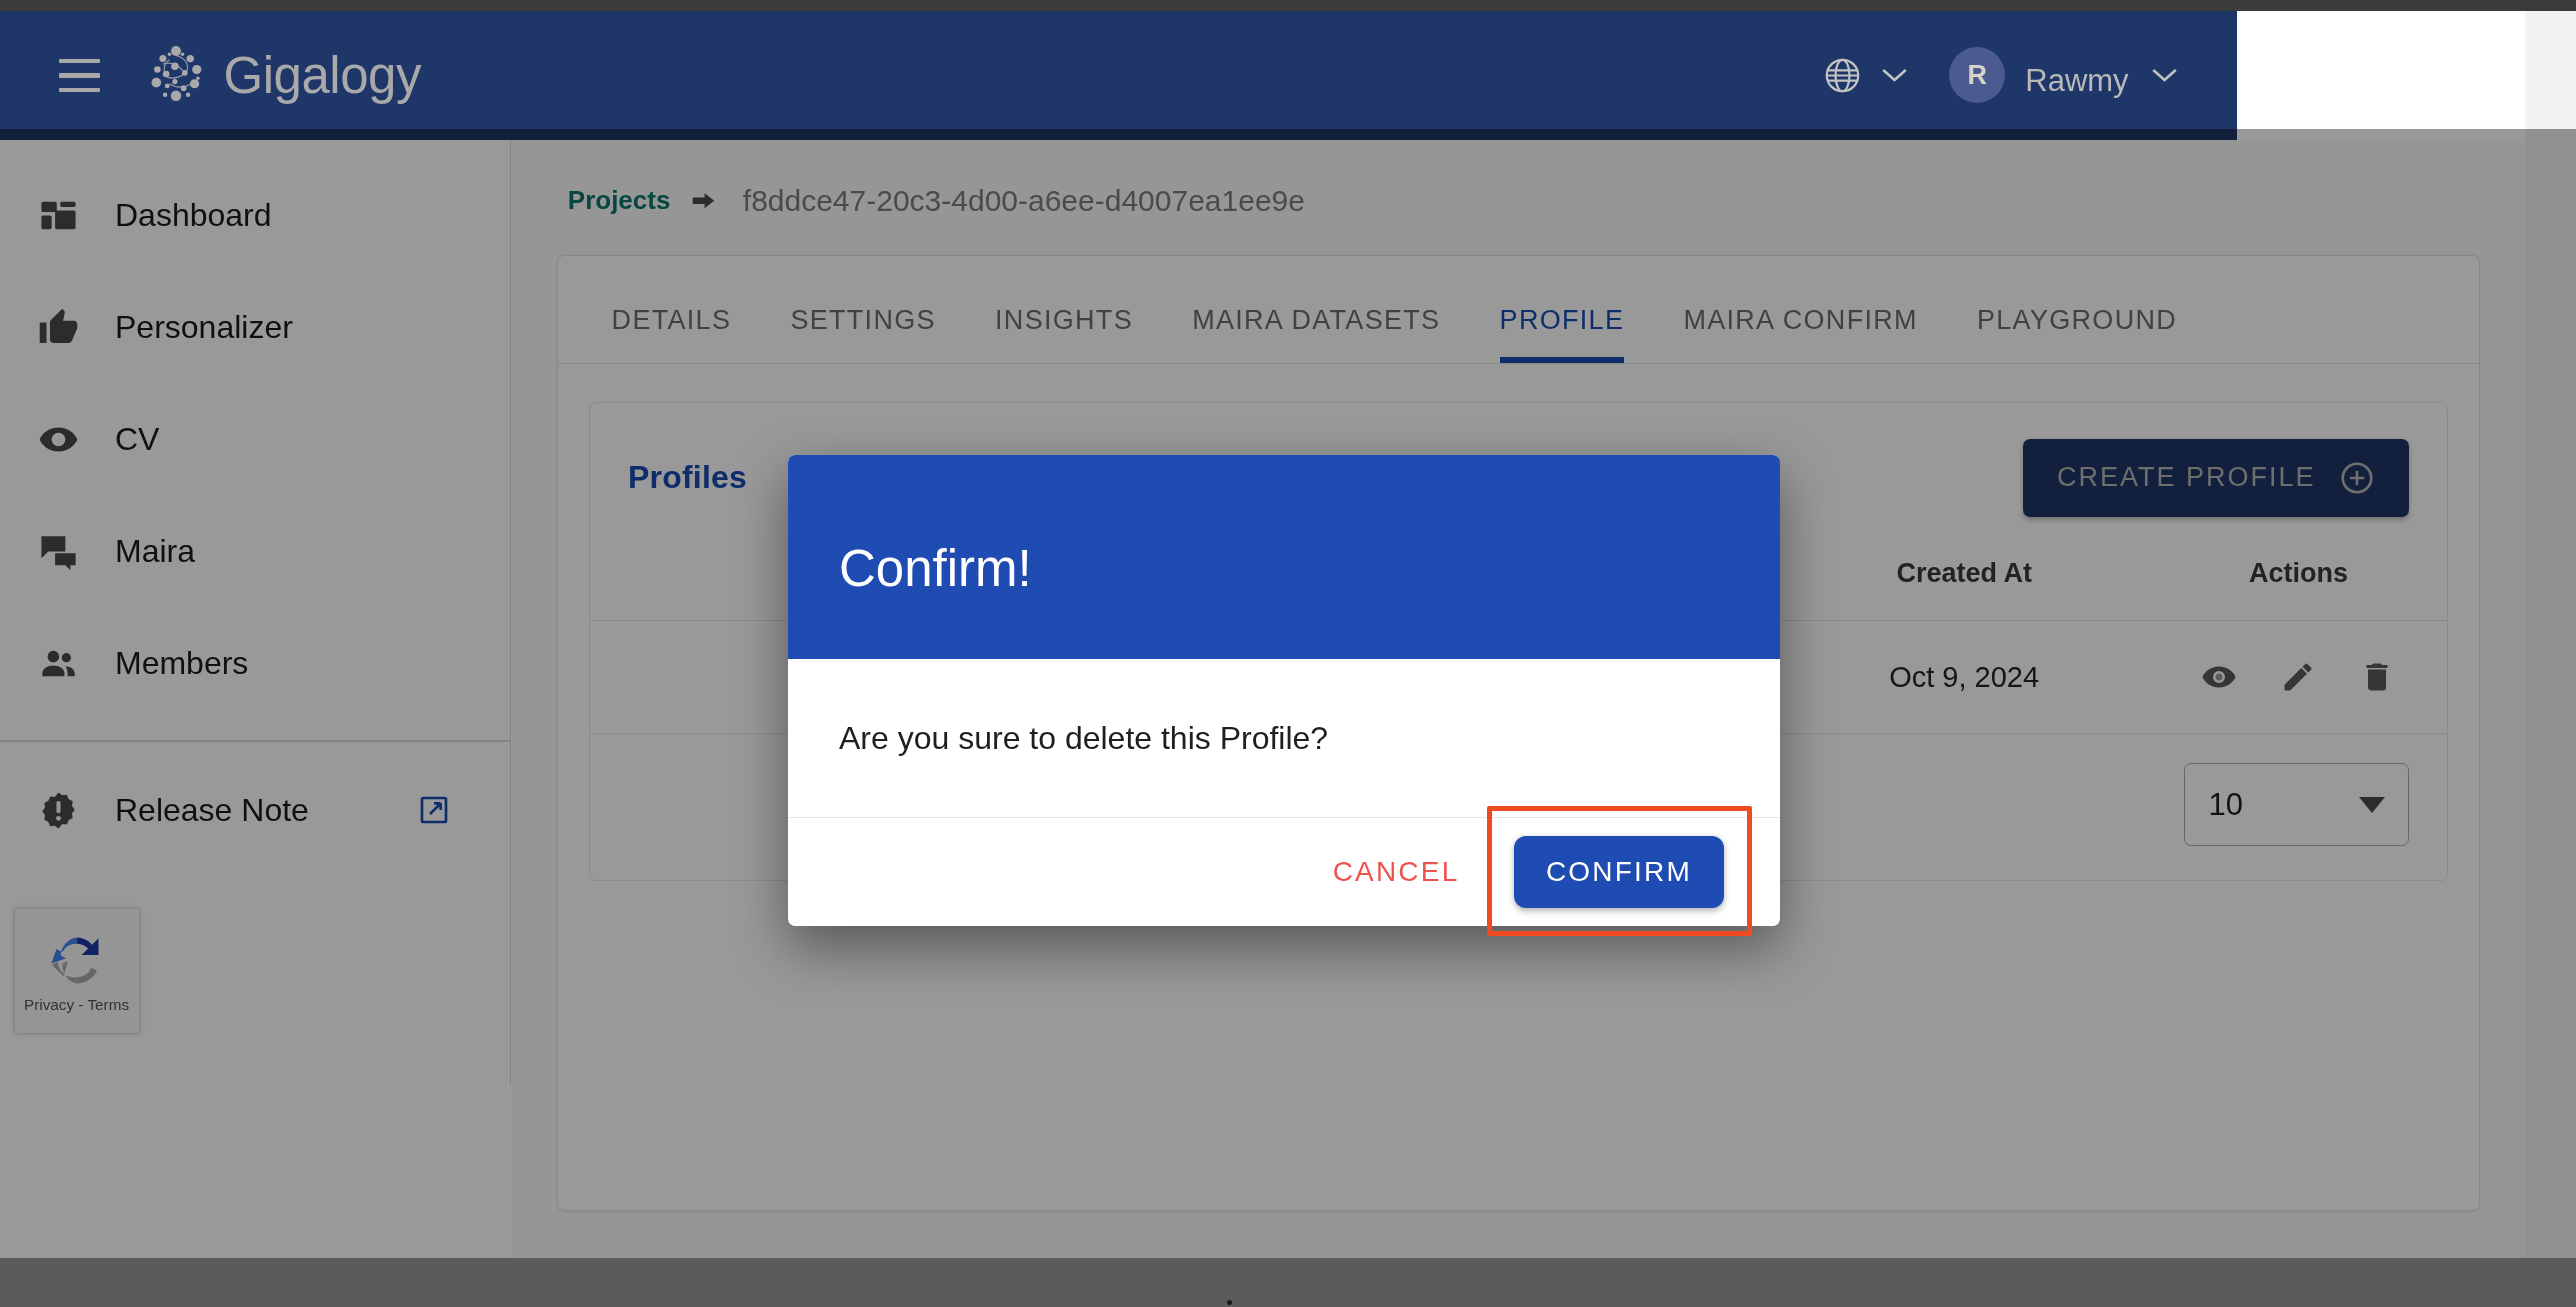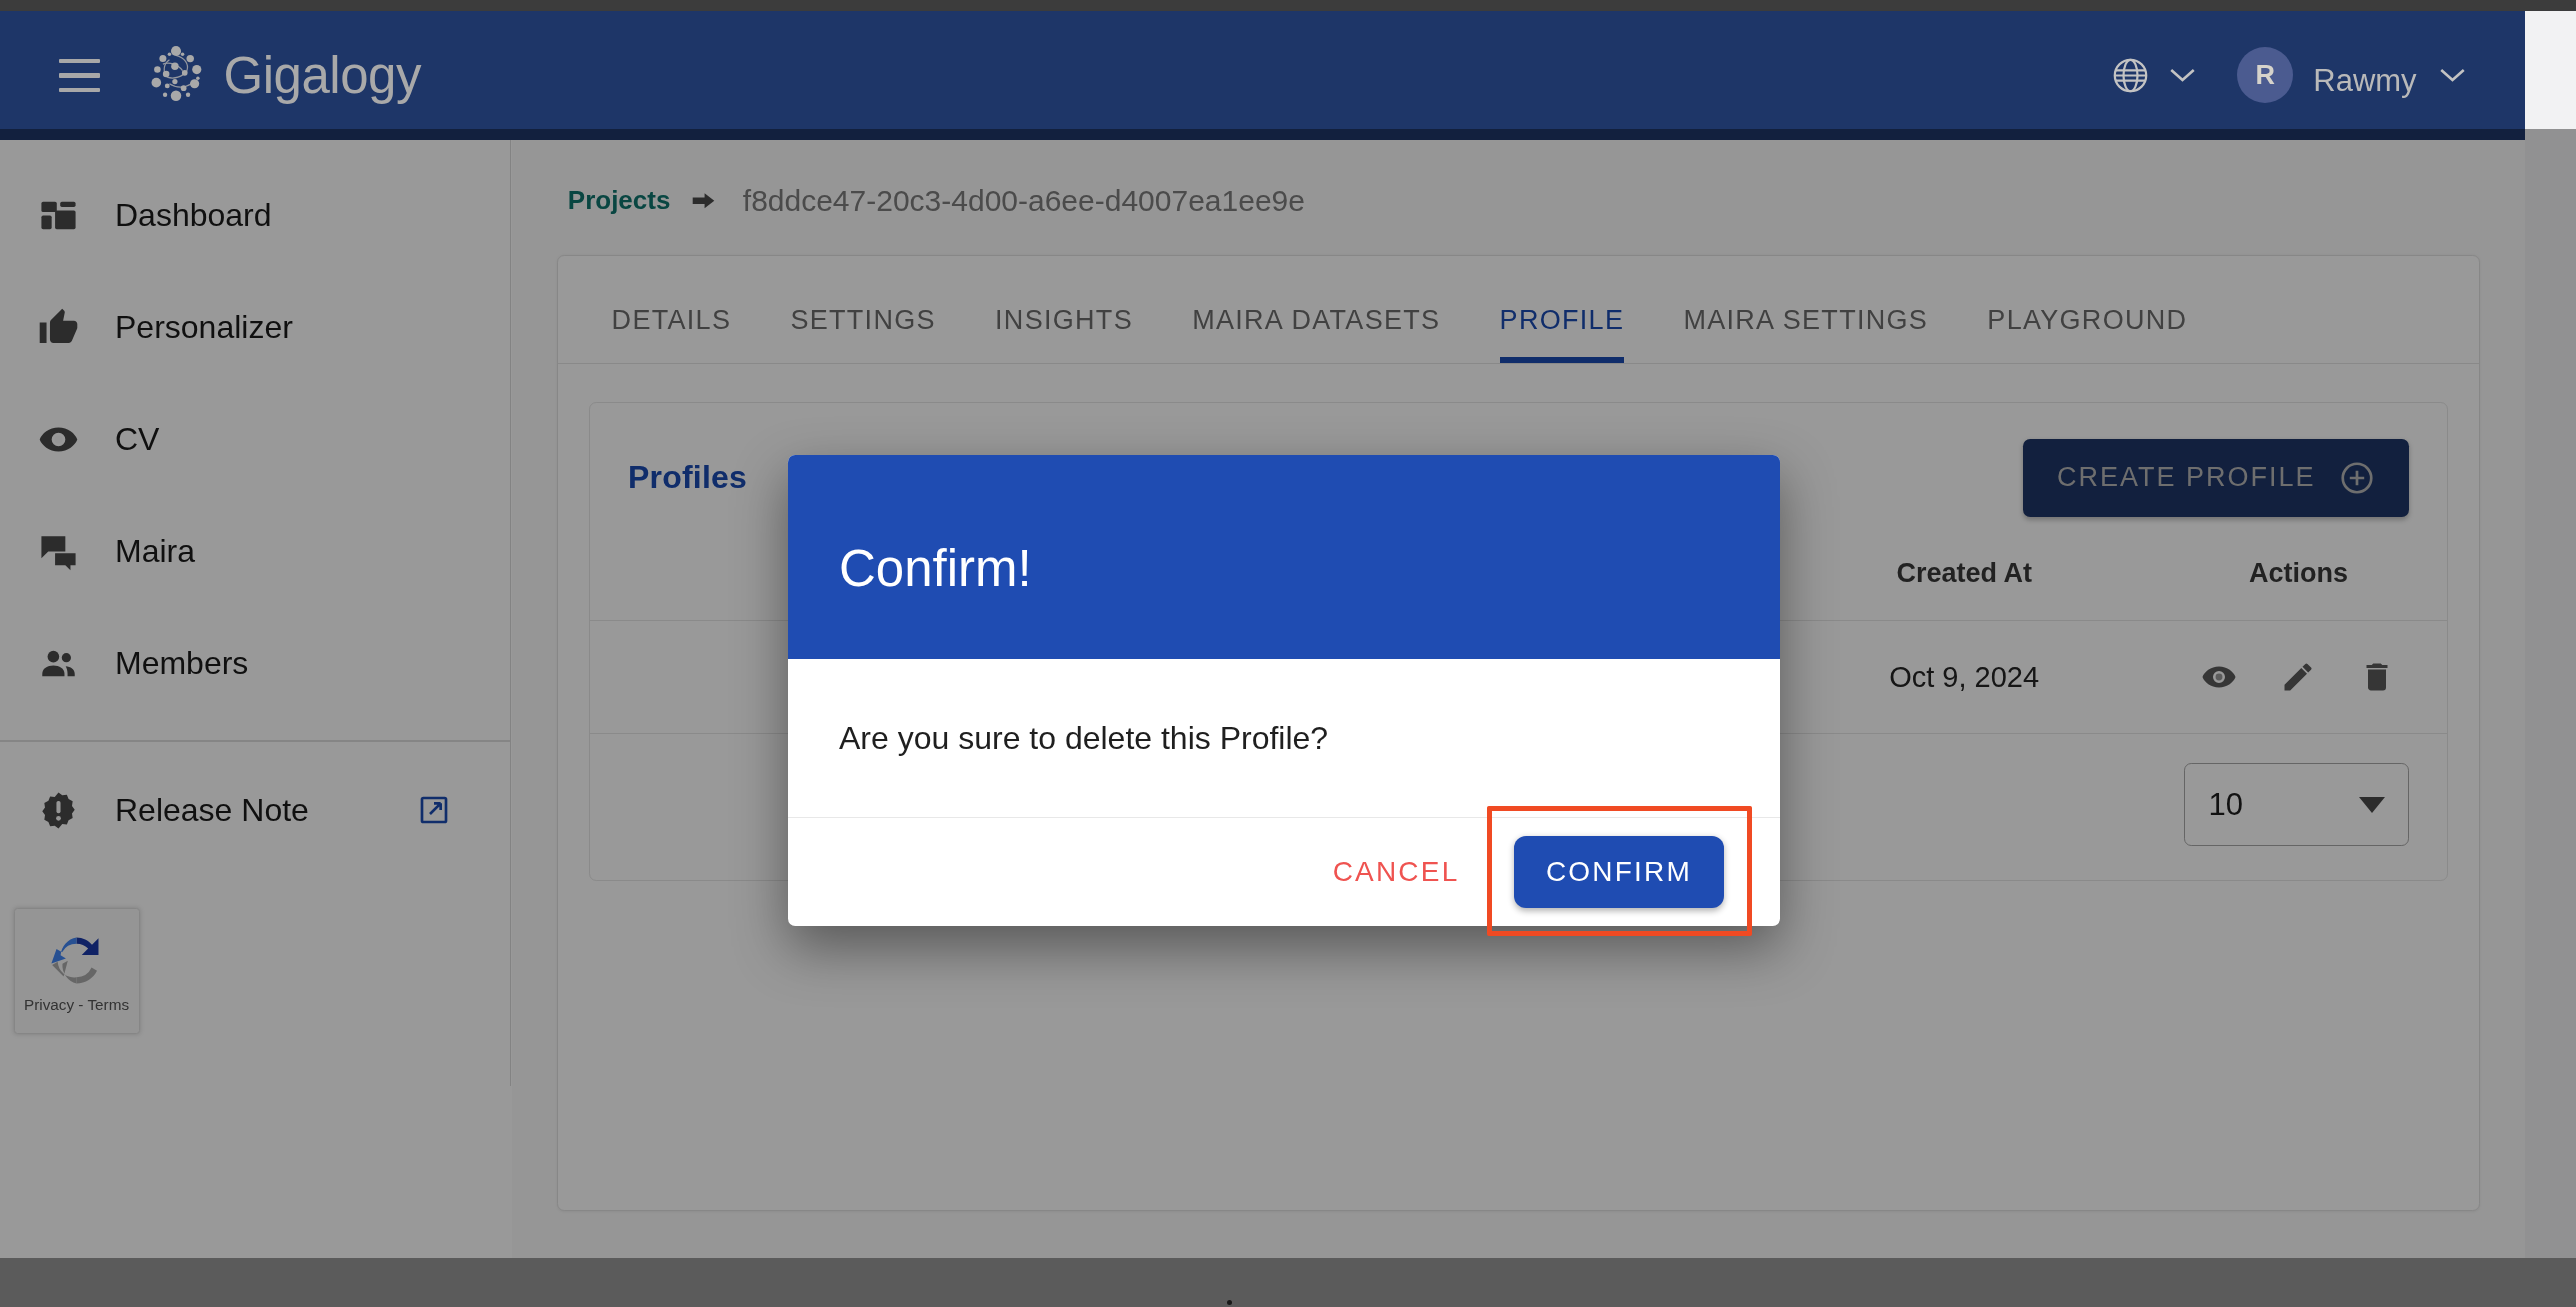--- a/index.html
+++ b/index.html
@@ -56,21 +56,21 @@
     left: 1227px; top: 1300px;
     width: 5.4px; height: 5.4px;
     background: #2a2a2a;
     border-radius: 50%;
   }
 
   
   .header {
     position: absolute;
     top: 0; left: 0;
-    width: 2525px; height: 129px;
+    width: 2237px; height: 129px;
     background: #1e3668;
     display: flex;
     align-items: center;
     z-index: 40;
   }
   .hamburger {
     margin-left: 51px;
     width: 56px; height: 56px;
     display: flex; flex-direction: column;
     justify-content: center; align-items: center;
@@ -542,21 +542,21 @@
     </div>
 
     <section class="panel">
 
       <div class="tabs">
         <div class="tab">DETAILS</div>
         <div class="tab">SETTINGS</div>
         <div class="tab">INSIGHTS</div>
         <div class="tab">MAIRA DATASETS</div>
         <div class="tab active">PROFILE</div>
-        <div class="tab">MAIRA SETTINGS</div>
+        <div class="tab">MAIRA CONFIRM</div>
         <div class="tab">PLAYGROUND</div>
       </div>
 
       <div class="card">
 
         <div class="card-head">
           <span class="card-title">Profiles</span>
           <button class="create-btn">
             <span>CREATE PROFILE</span>
             <span class="plus-circle">

